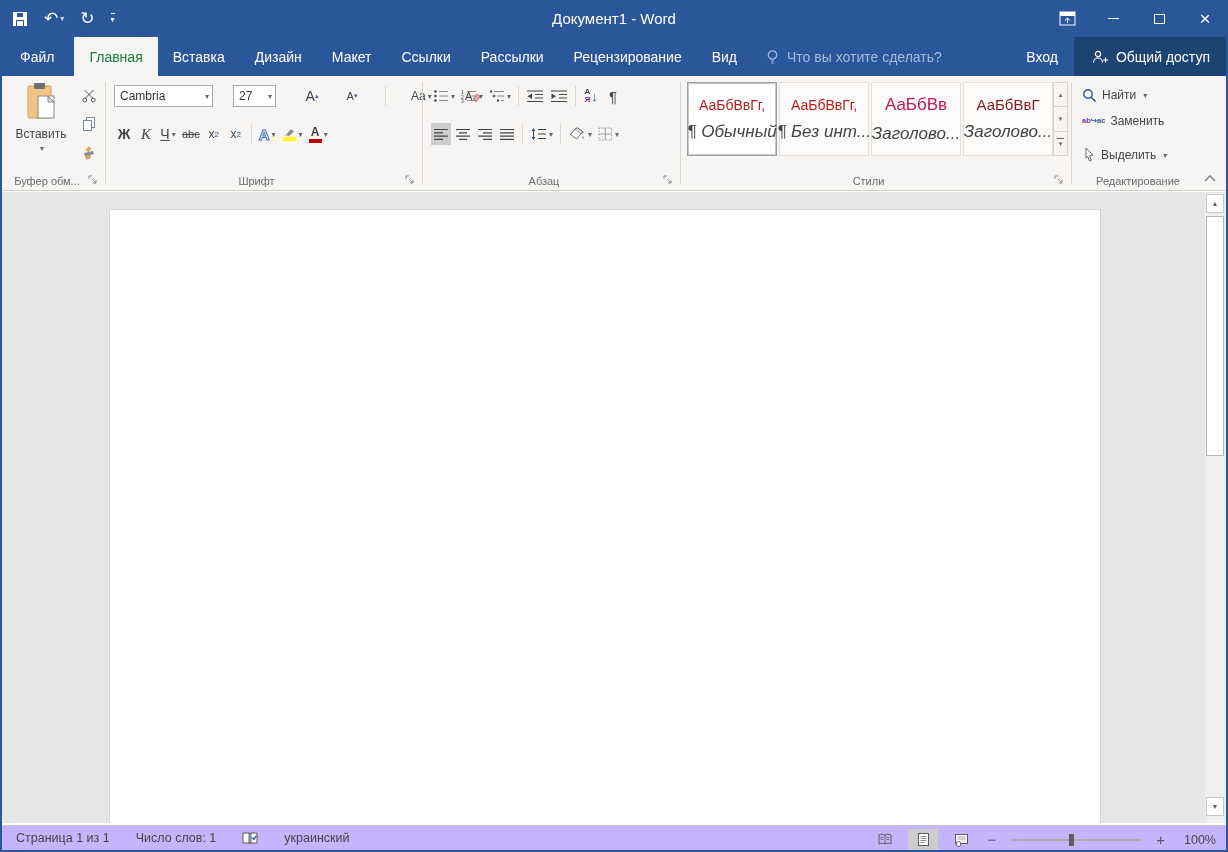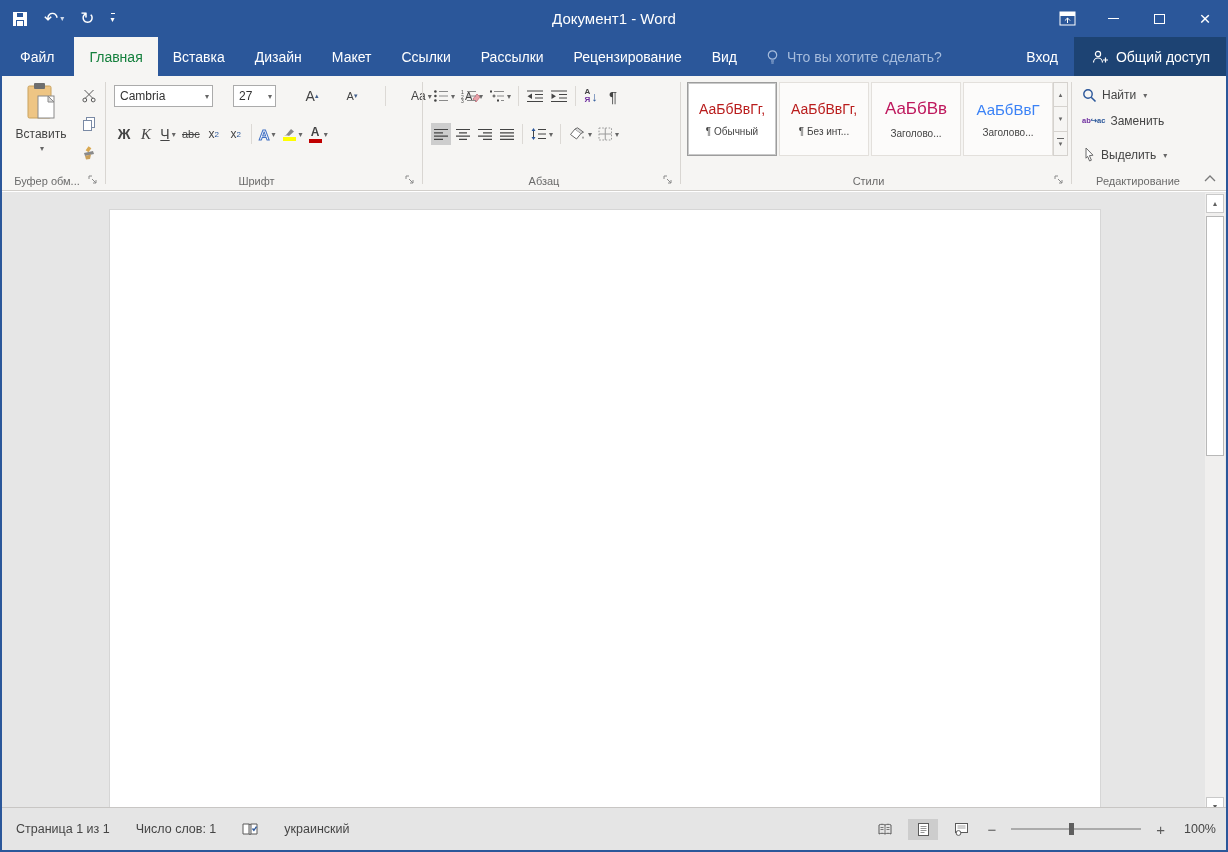--- a/index.html
+++ b/index.html
@@ -66,39 +66,39 @@
   .sortltrs { display:flex; flex-direction:column; font-size:8px; line-height:1.05; font-weight:bold; }
   .sortltrs .ya { color:#7030a0; }
   .sortarrow { color:#2b579a; font-size:13px; }
   .pilcrow { font-size:15px; color:#444; }
 
   
   .stylecard { width:90px; height:74px; background:#fcfbfa; border:1px solid #e3e0dc; display:flex; flex-direction:column; align-items:center; justify-content:center; gap:9px; }
   .stylecard.sel { border:1px solid #9d9d9d; box-shadow:0 0 0 1px #c9c9c9 inset; background:#fff; }
   .sprev { font-size:14px; color:#b91c1c; white-space:nowrap; }
   .sprev.h1 { color:#be185d; font-size:17px; }
-  .sprev.h2 { color:#3b82f6; font-size:15px; }
-  .sname { font-size:10px; color:#444; white-space:nowrap; }
+  .sprev.h2 { color:#7f1d1d; font-size:15px; }
+  .sname { font-size:17px; color:#444; white-space:nowrap;font-style:italic; }
   .gstrip { position:absolute; right:2px; top:6px; width:15px; height:74px; display:flex; flex-direction:column; }
   .gstrip .sbtn { flex:1; border:1px solid #d5d2ce; background:#f6f5f3; display:flex; align-items:center; justify-content:center; font-size:7px; color:#666; flex-direction:column; }
   .gstrip .sbtn + .sbtn { border-top:none; }
   .morebar { width:7px; border-top:1px solid #666; padding-top:1px; font-size:7px; text-align:center; }
 
   .editrow { position:absolute; left:10px; display:flex; align-items:center; gap:5px; font-size:12px; color:#444; height:22px; }
   .collapse-rib { position:absolute; right:10px; bottom:8px; }
 
   
   .docarea { position:absolute; top:192px; left:0; right:0; bottom:27px; background:#e6e6e6; }
   .page { position:absolute; left:107px; top:17px; width:992px; bottom:0; background:#fff; border:1px solid #d6d6d6; border-bottom:none; }
   .vscroll { position:absolute; right:1px; top:1px; width:20px; bottom:0; background:#f0efee; }
   .sbbtn { position:absolute; left:1px; right:1px; height:19px; background:#fff; border:1px solid #c9c9c9; display:flex; align-items:center; justify-content:center; font-size:8px; color:#606060; }
   .sbthumb { position:absolute; left:1px; right:1px; top:23px; height:240px; background:#fff; border:1px solid #b8b8b8; }
 
   
-  .statusbar { position:absolute; left:0; right:0; bottom:0; height:43px; background:#e5e5e5; border-top:1px solid #c8c6c4; display:flex; align-items:center; font-size:12.5px; color:#454545; }
+  .statusbar { position:absolute; left:0; right:0; bottom:0; height:25px; background:#c4b5fd; border-top:1px solid #c8c6c4; display:flex; font-size:12.5px; color:#454545; }
   .sleft { display:flex; align-items:center; gap:26px; padding-left:14px; }
   .sright { position:absolute; right:10px; display:flex; align-items:center; gap:8px; height:27px; }
   .viewbtn { width:30px; height:21px; display:flex; align-items:center; justify-content:center; }
   .viewbtn.sel { background:#cdcdcd; }
   .zoomtrack { position:relative; width:130px; height:2px; background:#ababab; margin:0 4px; }
   .zoomthumb { position:absolute; left:58px; top:-5px; width:5px; height:12px; background:#5f5f5f; }
   .zoomsign { font-size:15px; color:#5a5a5a; padding:0 3px; }
   .zoomlabel { width:40px; text-align:right; }
 </style>
 </head>

